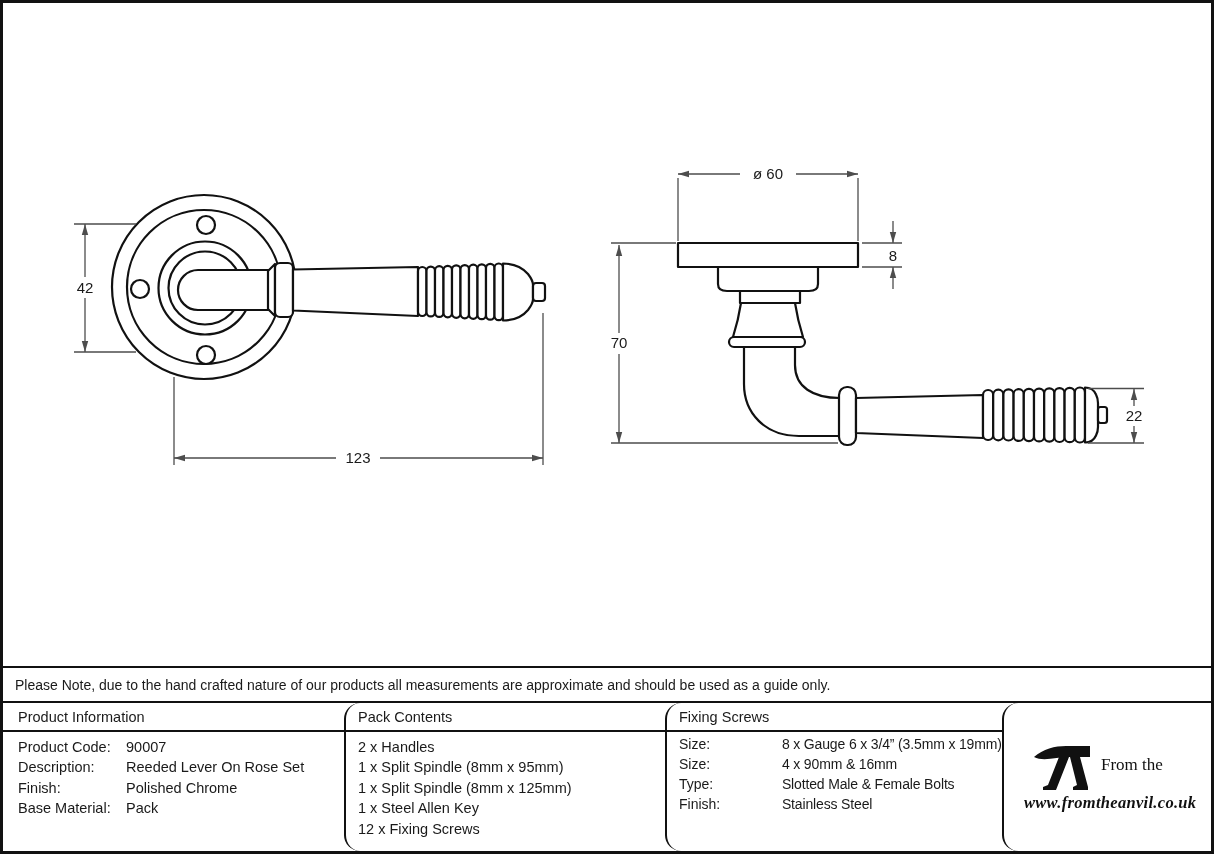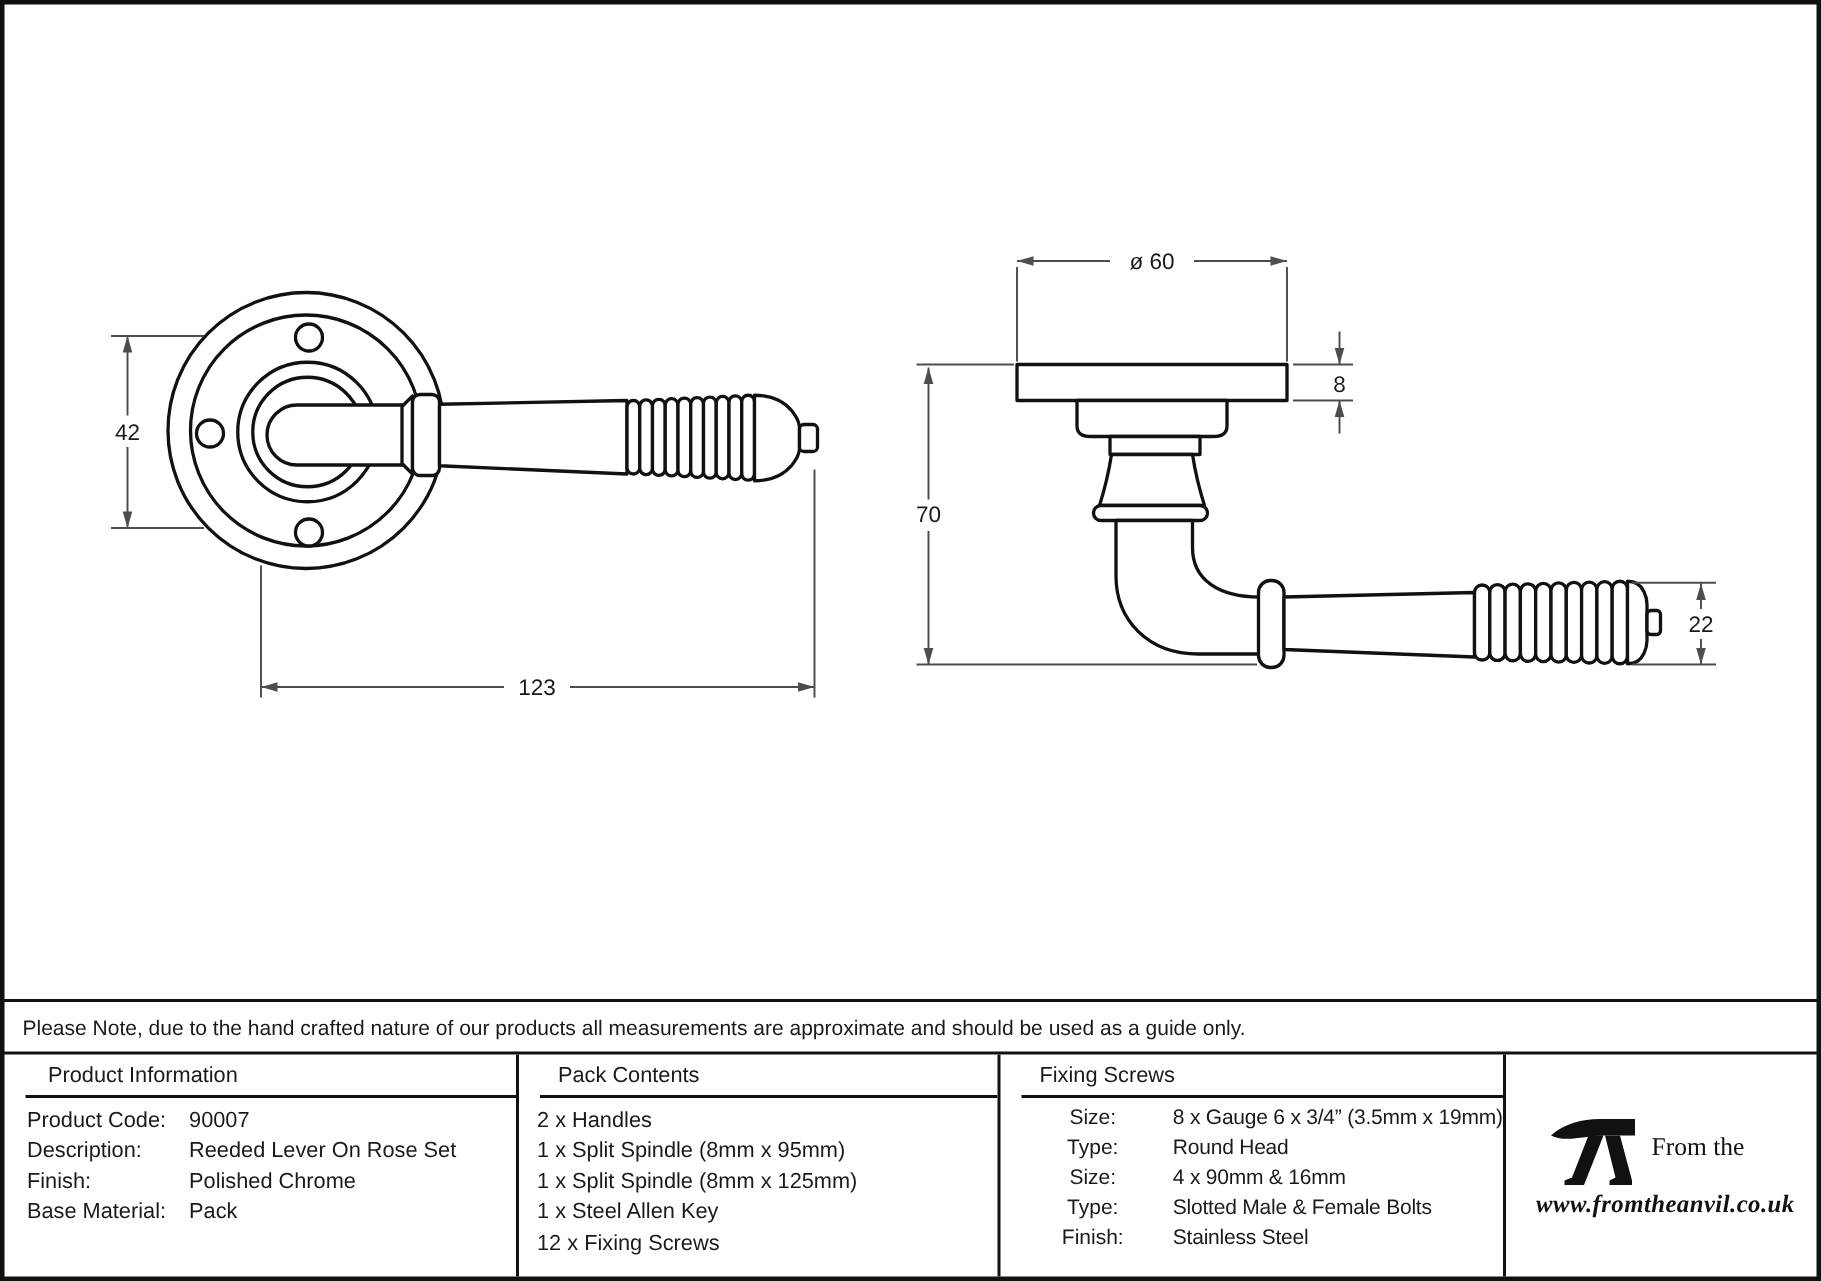--- a/index.html
+++ b/index.html
@@ -33,34 +33,34 @@
     display:flex;align-items:center;
     padding-left:15px;
     font-size:14px;
   }
   .spec-table{
     position:absolute;left:3px;right:3px;top:703px;bottom:3px;
     display:grid;
     grid-template-columns:341px 321px 337px 1fr;
   }
   .col{box-sizing:border-box;overflow:hidden;position:relative;}
-  .col + .col{border-left:2.5px solid #111;}
+  .col + .col{border-left:2.5px solid #111;border-radius:16px;}
   .col-header{
     height:29px;box-sizing:border-box;
     border-bottom:2.5px solid #111;
     display:flex;align-items:center;
-    padding:0 12px;font-size:14.5px;margin-left:14px;
+    padding:0 12px;font-size:14.5px;
   }
   .col-product .col-header{padding-left:15px;}
   .col-body{padding:5px 12px 0 15px;font-size:14.5px;line-height:20.4px;}
   .col-pack .col-body{padding-left:12px;}
   .kv{white-space:nowrap;}
   .kv .k{display:inline-block;width:104px;}
   .col-screws .col-body{padding:3px 0 0 12px;font-size:14px;line-height:19.9px;}
-  .col-screws .kv .k{width:99px;text-align:center;}
+  .col-screws .kv .k{width:99px;}
   .col-screws .kv .v{letter-spacing:-0.15px;}
   
   .col-logo{font-family:"Liberation Serif",serif;}
   .logo-fromthe{position:absolute;left:97px;top:52px;font-size:17px;color:#111;}
   .logo-brandrow{position:absolute;left:87px;top:40px;font-size:50px;line-height:52px;color:#111;letter-spacing:0px;}
   .logo-reg{font-size:13px;vertical-align:28px;letter-spacing:0;}
   .logo-anvil{position:absolute;left:29px;top:42px;}
   .logo-url{position:absolute;left:20px;top:90px;font-size:16.5px;font-style:italic;font-weight:bold;letter-spacing:0.3px;color:#111;}
 </style>
 </head>
@@ -221,24 +221,20 @@
     </div>
 
     <div class="col col-screws">
       <div class="col-header">Fixing Screws</div>
       <div class="col-body">
         <div class="kv">
           <span class="k">Size:</span>
           <span class="v">8 x Gauge 6 x 3/4” (3.5mm x 19mm)</span>
         </div>
         <div class="kv">
-          <span class="k">Type:</span>
-          <span class="v">Round Head</span>
-        </div>
-        <div class="kv">
           <span class="k">Size:</span>
           <span class="v">4 x 90mm &amp; 16mm</span>
         </div>
         <div class="kv">
           <span class="k">Type:</span>
           <span class="v">Slotted Male &amp; Female Bolts</span>
         </div>
         <div class="kv">
           <span class="k">Finish:</span>
           <span class="v">Stainless Steel</span>

